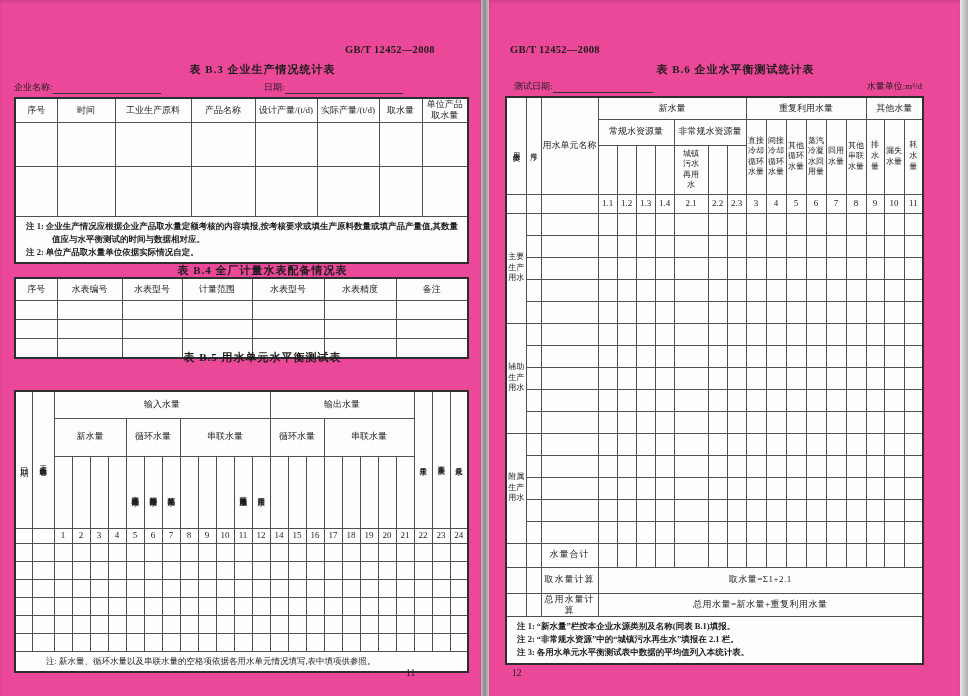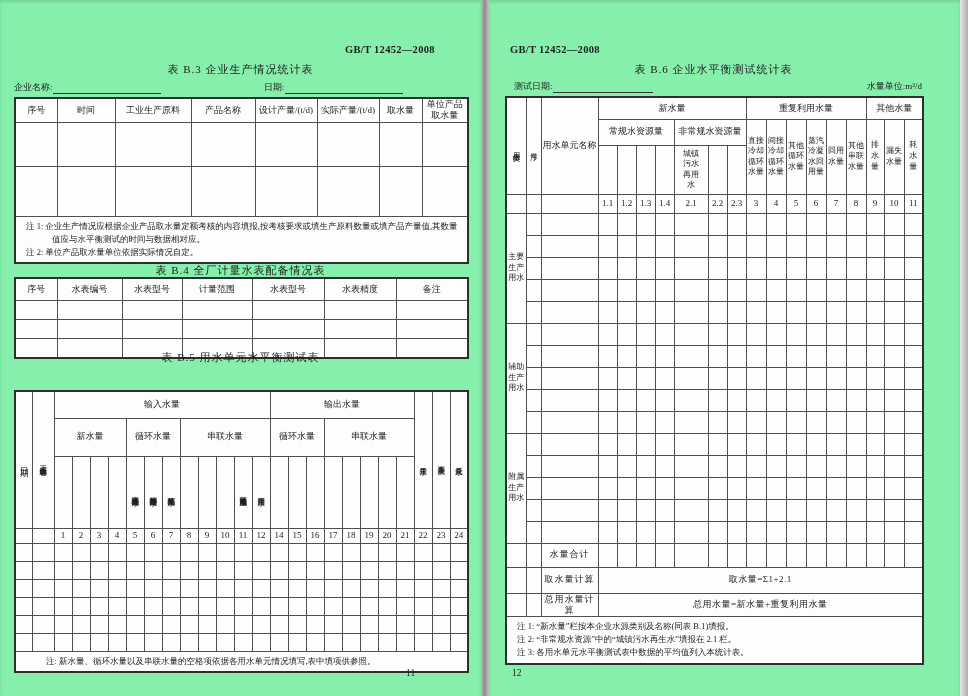--- a/index.html
+++ b/index.html
@@ -2,54 +2,54 @@
 <html><head>
 <meta charset="utf-8">
 <style>
   html,body { margin:0; padding:0; background:#cfcfcf; }
   .canvas {
     position:relative; width:968px; height:696px; overflow:hidden;
     background:#efefef;
     font-family:"Liberation Serif","DejaVu Serif",serif;
     color:#1c1c1c;
   }
-  .page { position:absolute; top:0; bottom:0; background:#86efac; }
+  .page { position:absolute; top:0; bottom:0; background:#ec4899; }
   .page-left  { left:0;   width:481px; box-shadow:inset 0 2px 3px rgba(0,0,0,.12); }
   .page-right { left:489px; width:471px; box-shadow:inset 0 2px 3px rgba(0,0,0,.12); }
   .spine {
     position:absolute; left:481px; top:0; bottom:0; width:8px;
     background:linear-gradient(90deg,#bdbdbd,#8d8d8d 45%,#c4c4c4);
   }
   .right-edge {
     position:absolute; right:0; top:0; bottom:0; width:9px;
     background:linear-gradient(90deg,rgba(200,200,200,0),#adadad);
   }
 
   .abs { position:absolute; }
   .doc-code { font-size:10.5px; font-weight:bold; letter-spacing:.3px; }
-  .tbl-title { font-size:11px; font-weight:normal; letter-spacing:1px; text-align:center; }
+  .tbl-title { font-size:11px; font-weight:bold; letter-spacing:1px; text-align:center;margin-left:22px; }
   .field-label { font-size:9px; }
   .blank { display:inline-block; border-bottom:1px solid #333; height:10px; vertical-align:bottom; }
   .unit-label { font-size:9px; }
   .page-num { font-size:9.5px; }
 
   table.doc-table { border-collapse:collapse; table-layout:fixed; background:#fdfdfd; }
   table.doc-table { border:2px solid #2e2e2e; }
   table.doc-table th, table.doc-table td {
     border:1px solid #4f4f4f; padding:0; font-weight:normal;
     text-align:center; vertical-align:middle; overflow:hidden;
     font-size:9px; line-height:1.25;
   }
   .numcell { font-size:8px; }
   .vt { writing-mode:vertical-rl; text-orientation:upright; letter-spacing:1px; line-height:1; display:inline-block; }
   .vt-sm { font-size:7.5px; letter-spacing:.5px; }
   .w2 { display:inline-block; width:2.05em; word-break:break-all; line-height:1.3; font-size:8px; }
   .w1 { display:inline-block; width:1.1em; word-break:break-all; line-height:1.35; font-size:8px; }
   .notes-cell { text-align:left !important; vertical-align:top !important; padding:3px 8px 3px 10px !important; font-size:8.5px !important; line-height:1.55 !important; }
-  .note-line { padding-left:26px; text-indent:-26px; }
+  .note-line { padding-left:26px; text-indent:-26px;font-weight:bold; }
   .formula-cell { font-size:9px; letter-spacing:.5px; }
   .lbl-cell { font-size:8.5px; letter-spacing:1px; }
   #b5-body tr { height:18px; }
   #b6-body tr { height:22px; }
 </style>
 </head>
 <body>
 
 <div class="canvas">
 

